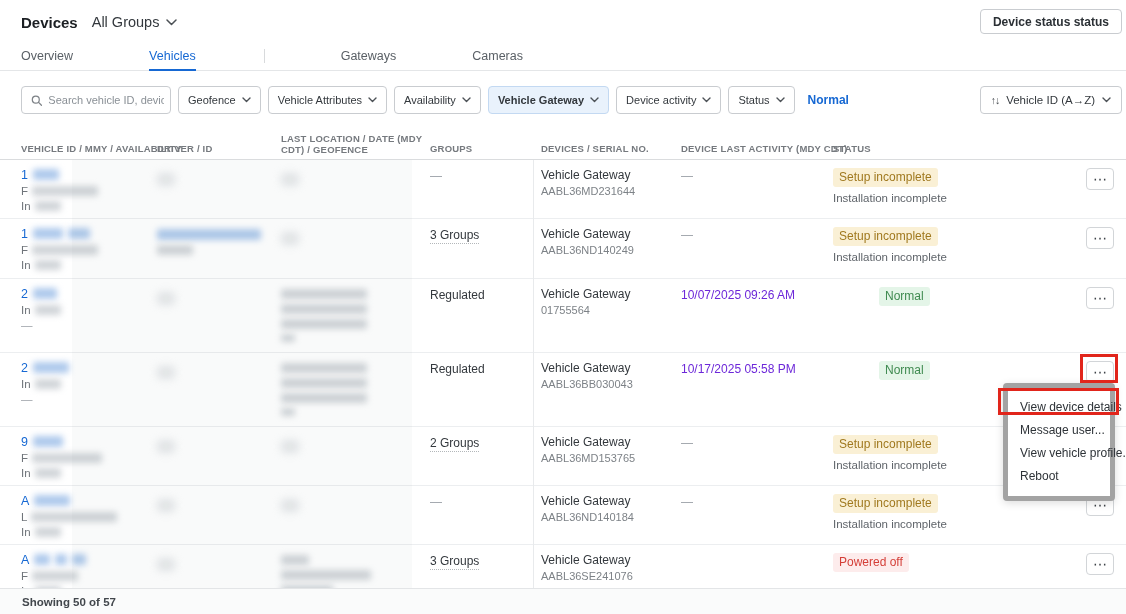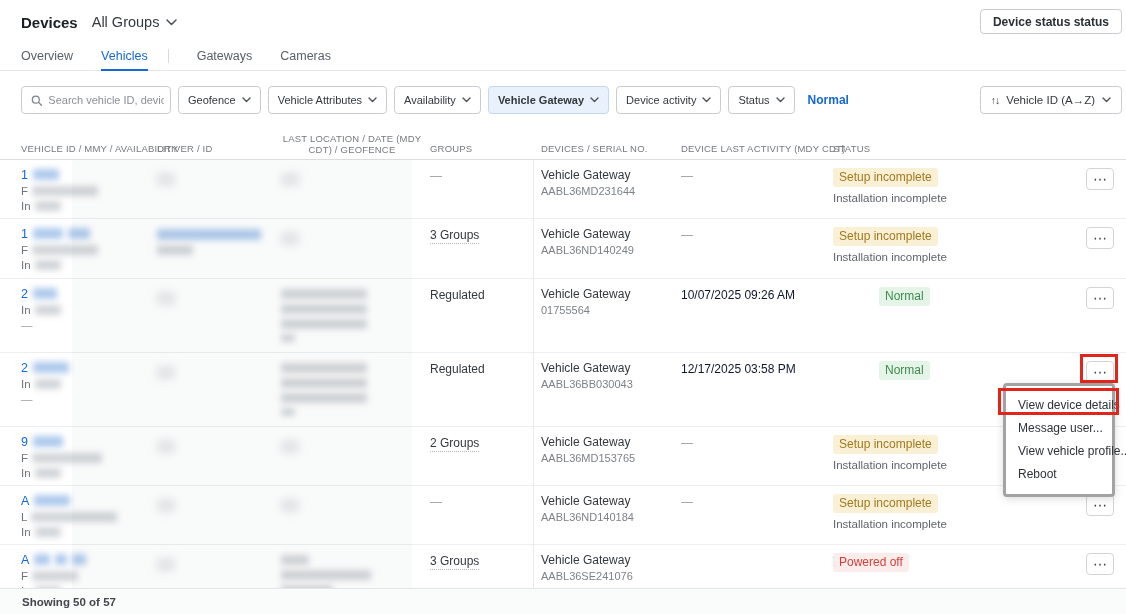--- a/index.html
+++ b/index.html
@@ -10,53 +10,53 @@
   }
   
   .titlebar { position:absolute; top:8px; left:21px; right:4px; height:28px; display:flex; align-items:center; }
   .page-title { font-size:15px; font-weight:700; color:#1b1f23; }
   .group-selector { margin-left:14px; display:flex; align-items:center; gap:7px; font-size:14.5px; color:#33383d; cursor:pointer; }
   .report-btn { position:absolute; right:0; top:1px; height:25px; padding:0 12px; background:#fff;
     border:1px solid #c9ccd0; border-radius:4px; font-size:12px; font-weight:700; color:#2b3035; cursor:pointer;
     font-family:"Liberation Sans",sans-serif; }
   
   .tabs { position:absolute; top:46px; left:0; right:0; height:25px; display:flex; align-items:flex-start;
-    padding-left:21px; border-bottom:1px solid #e4e6e8; }
+    padding-left:21px; border-bottom:1px solid #e4e6e8;gap:48px; }
   .tab { font-size:12.5px; color:#5a6066; padding:3px 0 8px; margin-right:28px; cursor:pointer; height:25px; }
   .tab.active { color:var(--accent-blue); border-bottom:2px solid var(--accent-blue); margin-bottom:-1px; }
   .tab-divider { width:1px; height:14px; background:#d8dadc; margin:3px 28px 0 0; margin-left:-8px; }
   
   .filterbar { position:absolute; top:86px; left:21px; height:28px; display:flex; align-items:center; gap:7px; }
   .searchbox { display:flex; align-items:center; width:150px; height:28px; border:1px solid #c9ccd0; border-radius:4px; padding:0 6px 0 9px; background:#fff; }
   .searchbox input { border:none; outline:none; width:100%; font-size:11px; color:#33383d; margin-left:6px;
     font-family:"Liberation Sans",sans-serif; }
   .searchbox input::placeholder { color:#8a9096; }
   .drop { display:inline-flex; align-items:center; gap:6px; height:28px; padding:0 9px; background:#fff;
     border:1px solid #c9ccd0; border-radius:4px; font-size:11px; color:#33383d; cursor:pointer;
     font-family:"Liberation Sans",sans-serif; white-space:nowrap; }
   .drop.active { background:#e9f2fc; border-color:#c3d9f2; font-weight:700; }
   .reset-link { font-size:12px; font-weight:600; color:var(--accent-blue); margin-left:6px; cursor:pointer; }
   .sortbox { position:absolute; top:86px; right:4px; height:28px; display:inline-flex; align-items:center; gap:7px;
     padding:0 10px; border:1px solid #c9ccd0; border-radius:4px; background:#fff; font-size:11.5px; color:#33383d; cursor:pointer; }
   .sort-arrows { font-size:10.5px; color:#4c5156; letter-spacing:-1px; }
   
   .thead { position:absolute; top:132px; left:0; right:0; height:28px; border-bottom:1px solid #dadcde; }
-  .th { position:absolute; bottom:5px; font-size:9.5px; font-weight:400; color:#75797e; letter-spacing:.2px; line-height:10.5px;text-align:center; }
+  .th { position:absolute; bottom:5px; font-size:9.5px; font-weight:700; color:#75797e; letter-spacing:.2px; line-height:10.5px; }
   .th1 { left:21px; }  .th2 { left:157px; } .th3 { left:281px; width:142px; bottom:4px; }
   .th4 { left:430px; } .th5 { left:541px; } .th6 { left:681px; } .th7 { left:833px; }
   
   .tbody { position:absolute; top:160px; left:0; right:0; bottom:26px; overflow:hidden; }
   .row { position:relative; border-bottom:1px solid #eceef0; background:#fff; }
   .cell { position:absolute; top:0; }
   .c1 { left:21px;  width:132px; padding-top:8px; }
   .c2 { left:157px; width:118px; padding-top:10px; }
   .c3 { left:281px; width:145px; padding-top:10px; }
   .c4 { left:430px; width:96px;  padding-top:9px;  font-size:12px; color:#33383d; }
   .c5 { left:541px; width:136px; padding-top:8px; }
-  .c6 { left:681px; width:148px; padding-top:9px;  font-size:12px; color:#0f172a; }
+  .c6 { left:681px; width:148px; padding-top:9px;  font-size:12px; color:#6d28d9; }
   .c7 { left:833px; width:210px; padding-top:7px; }
   .l1 { font-size:12.5px; line-height:14px; }
   .vlink { color:var(--accent-blue); cursor:pointer; }
   .l2, .l3 { margin-top:3px; font-size:11.5px; line-height:12px; color:#6f747a; }
   .dim { color:#9aa0a6; }
   .dname  { font-size:12px; line-height:15px; color:#33383d; }
   .dserial{ font-size:11px; margin-top:2px; color:#7d8287; }
   .glink { border-bottom:1px dotted #b3b7ba; padding-bottom:1px; cursor:pointer; }
   .badge { display:inline-block; padding:2px 6px; border-radius:3px; font-size:12px; line-height:15px; }
   .badge.warning { background:var(--warning-bg); color:var(--warning-text); }
@@ -76,21 +76,21 @@
   .l2 .blur, .l3 .blur { margin-left:4px; margin-top:-1px; }
   .privacy-region { position:absolute; top:160px; left:72px; width:340px; bottom:26px;
     background:rgba(140,150,160,0.05); pointer-events:none; z-index:2; }
   .col-divider { position:absolute; top:160px; bottom:26px; left:533px; width:1px; background:#e8eaec; z-index:1; }
   
   .footer { position:absolute; left:0; right:0; bottom:0; height:26px; background:#fafbfb;
     border-top:1px solid #e3e5e7; display:flex; align-items:center; padding-left:22px;
     font-size:11.5px; font-weight:600; color:#42474c; z-index:4; }
   
   .menu { position:absolute; left:1003px; top:383px; width:112px; background:#fff;
-    border:3px solid #a3a3a3; border-radius:4px; box-shadow:0 2px 8px rgba(0,0,0,0.14);
+    border:5px solid #a3a3a3; border-radius:4px; box-shadow:0 2px 8px rgba(0,0,0,0.14);
     padding:8px 0; z-index:5; }
   .menu-item { height:23px; line-height:23px; padding:0 12px; font-size:12px; color:#2e3338;
     cursor:pointer; white-space:nowrap; }
   
   .annotation { position:absolute; border:3px solid var(--annotation-red); z-index:6; pointer-events:none; }
   .ann-btn  { left:1080px; top:354px; width:38px; height:29px; }
   .ann-item { left:998px;  top:388px; width:121px; height:27px; }
   .chev { flex:none; }
 </style>
 </head>
@@ -252,21 +252,21 @@
           <span class="blur grey block" style="width: 86px; height: 10px;"></span>
           <span class="blur grey block" style="width: 86px; height: 10px;"></span>
           <span class="blur grey block" style="width: 86px; height: 10px;"></span>
           <span class="blur grey block" style="width: 14px; height: 8px;"></span>
         </div>
         <div class="cell c4"><span>Regulated</span></div>
         <div class="cell c5">
           <div class="dname">Vehicle Gateway</div>
           <div class="dserial">AABL36BB030043</div>
         </div>
-        <div class="cell c6">12/17/2025 03:58 PM</div>
+        <div class="cell c6">10/17/2025 05:58 PM</div>
         <div class="cell c7"><span class="badge ok">Normal</span></div>
         <button class="dots">⋯</button>
       </div>
       <div class="row" style="height: 59px;">
         <div class="cell c1">
           <div class="l1"><span class="vlink">9</span><span class="blur blue" style="width: 30px; height: 11px;"></span></div>
           <div class="l2"><span>F</span><span class="blur grey" style="width: 70px; height: 10px;"></span></div>
           <div class="l3"><span>In</span><span class="blur grey" style="width: 26px; height: 10px;"></span></div>
         </div>
         <div class="cell c2"><span class="blur grey blob" style="width: 18px; height: 13px;"></span></div>

